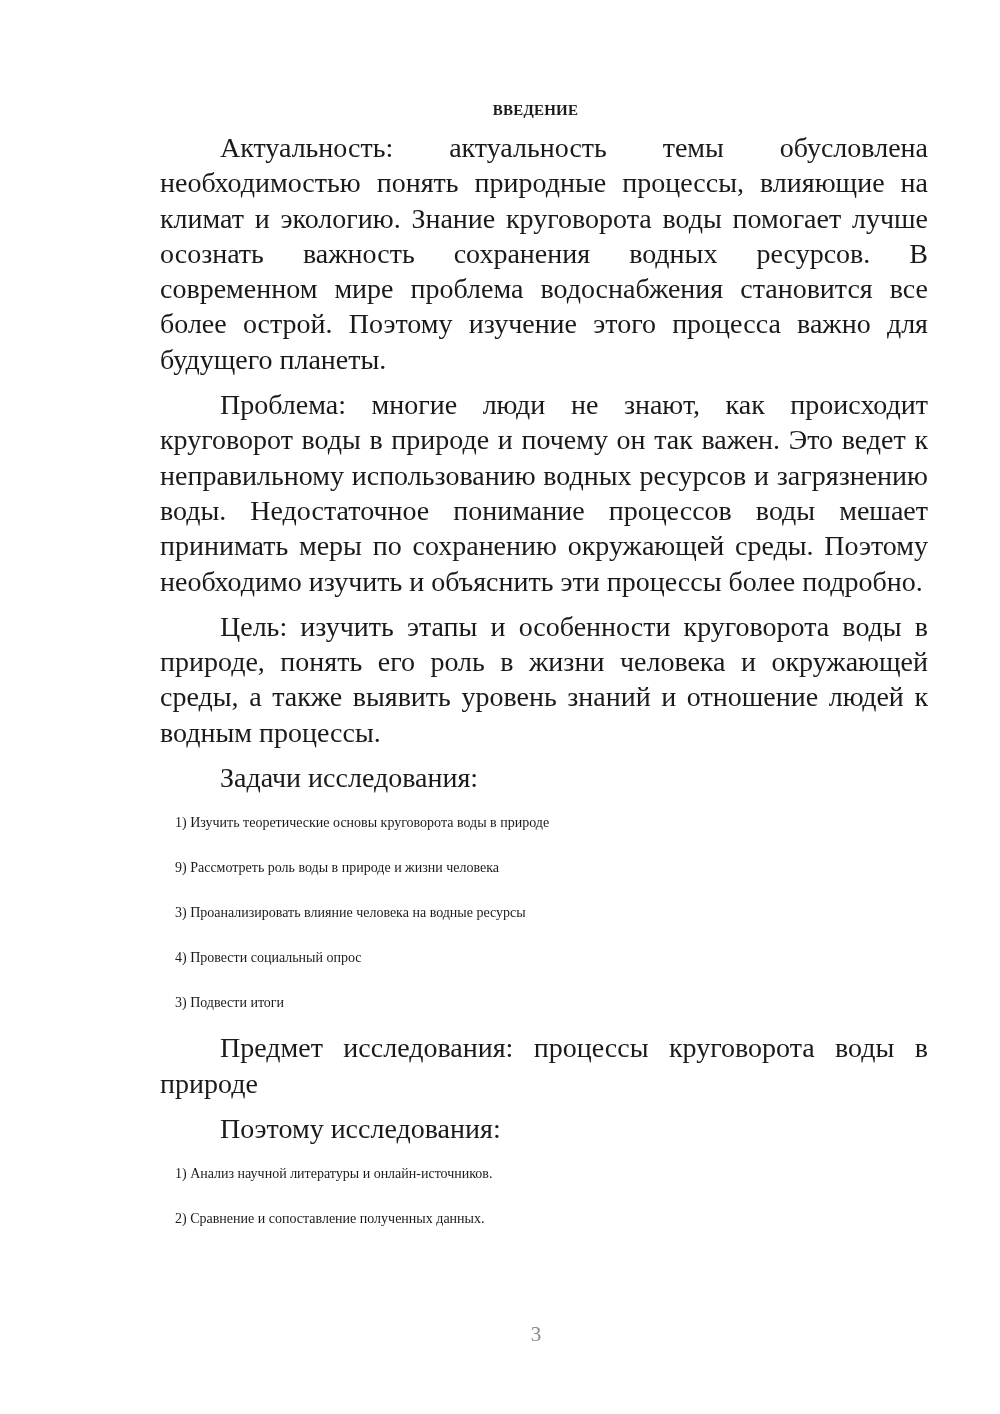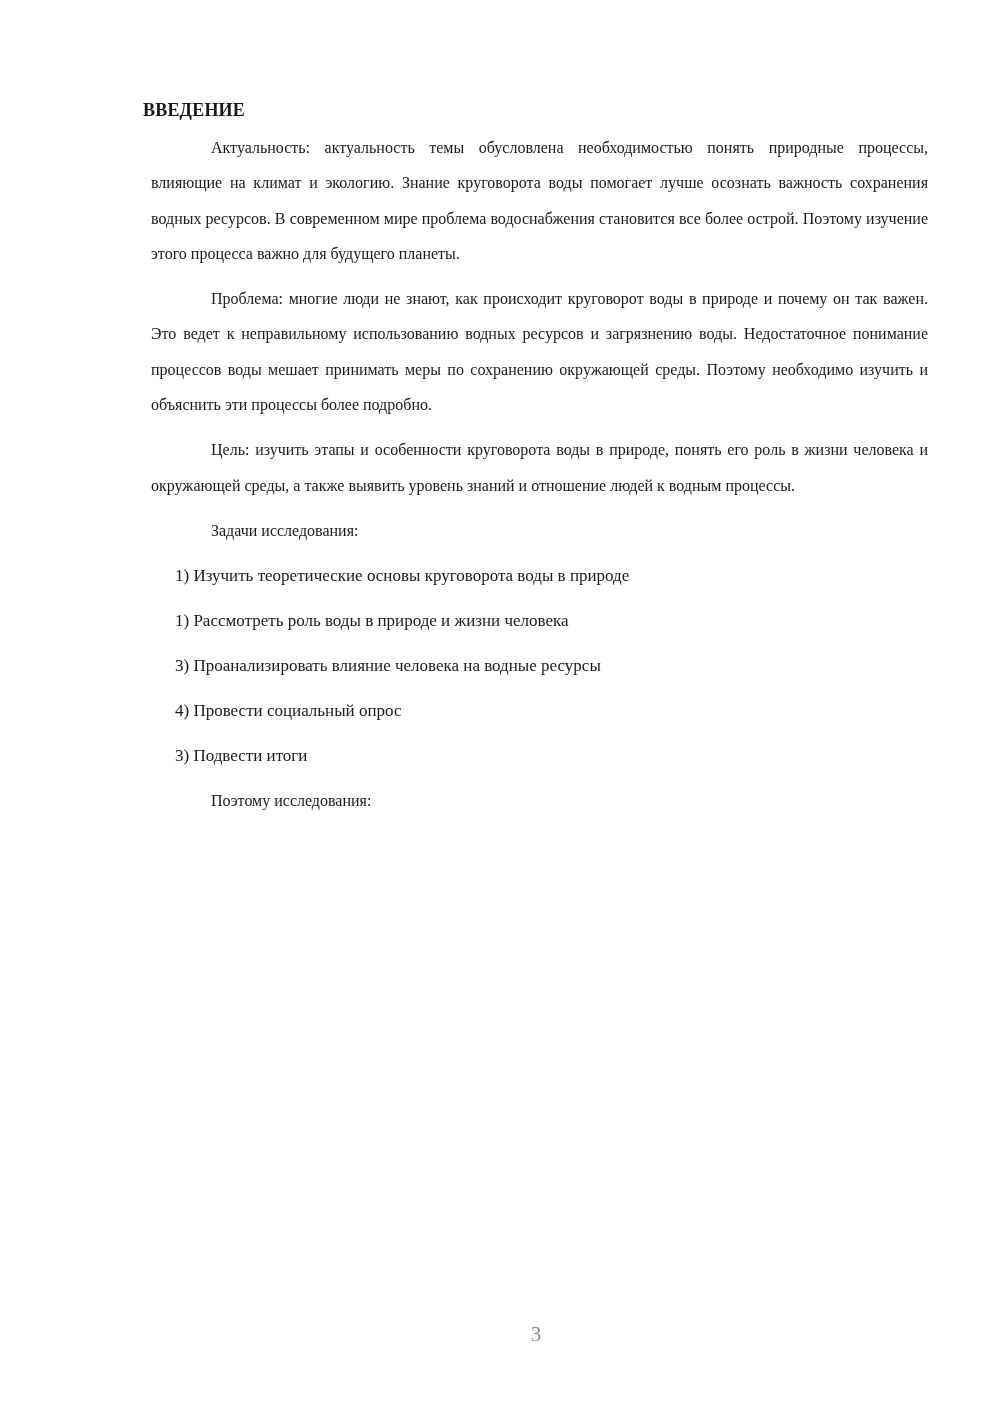--- a/index.html
+++ b/index.html
@@ -15,36 +15,36 @@
     font-family: "Liberation Serif", "DejaVu Serif", serif;
     color: #1a1a1a;
   }
   .page {
     position: absolute;
     left: 143px;
     top: 92px;
     width: 785px;
   }
   .title {
-    text-align: left;
+    text-align: center;
     font-weight: bold;
-    font-size: 18px;
+    font-size: 15px;
     line-height: 36px;
     margin: 0 0 2px 0;
     letter-spacing: 0.2px;
   }
   .para {
-    font-size: 16px;
+    font-size: 28px;
     line-height: 35.3px;
     text-align: justify;
     text-indent: 60px;
-    margin: 0 0 10px 8px;
+    margin: 0 0 10px 17px;
   }
   .list-item {
-    font-size: 17px;
+    font-size: 14px;
     line-height: 35px;
     margin: 10px 0 10px 32px;
   }
   .page-number {
     position: absolute;
     left: 0;
     width: 1072px;
     top: 1322px;
     text-align: center;
     font-size: 21px;
@@ -60,26 +60,31 @@
   <p class="para">Актуальность: актуальность темы обусловлена необходимостью понять природные процессы, влияющие на климат и экологию. Знание круговорота воды помогает лучше осознать важность сохранения водных ресурсов. В современном мире проблема водоснабжения становится все более острой. Поэтому изучение этого процесса важно для будущего планеты.</p>
 
   <p class="para">Проблема: многие люди не знают, как происходит круговорот воды в природе и почему он так важен. Это ведет к неправильному использованию водных ресурсов и загрязнению воды. Недостаточное понимание процессов воды мешает принимать меры по сохранению окружающей среды. Поэтому необходимо изучить и объяснить эти процессы более подробно.</p>
 
   <p class="para">Цель: изучить этапы и особенности круговорота воды в природе, понять его роль в жизни человека и окружающей среды, а также выявить уровень знаний и отношение людей к водным процессы.</p>
 
   <p class="para">Задачи исследования:</p>
 
   <div>
     <div class="list-item">1) Изучить теоретические основы круговорота воды в природе</div>
-    <div class="list-item">1) Рассмотреть роль воды в природе и жизни человека</div>
+    <div class="list-item">9) Рассмотреть роль воды в природе и жизни человека</div>
     <div class="list-item">3) Проанализировать влияние человека на водные ресурсы</div>
     <div class="list-item">4) Провести социальный опрос</div>
     <div class="list-item">3) Подвести итоги</div>
   </div>
 
 
+  <p class="para">Предмет исследования: процессы круговорота воды в природе</p>
 
 
   <p class="para">Поэтому исследования:</p>
 
+  <div>
+    <div class="list-item">1) Анализ научной литературы и онлайн-источников.</div>
+    <div class="list-item">2) Сравнение и сопоставление полученных данных.</div>
+  </div>
 </div>
 
 <div class="page-number">3</div>
 
 </body></html>

